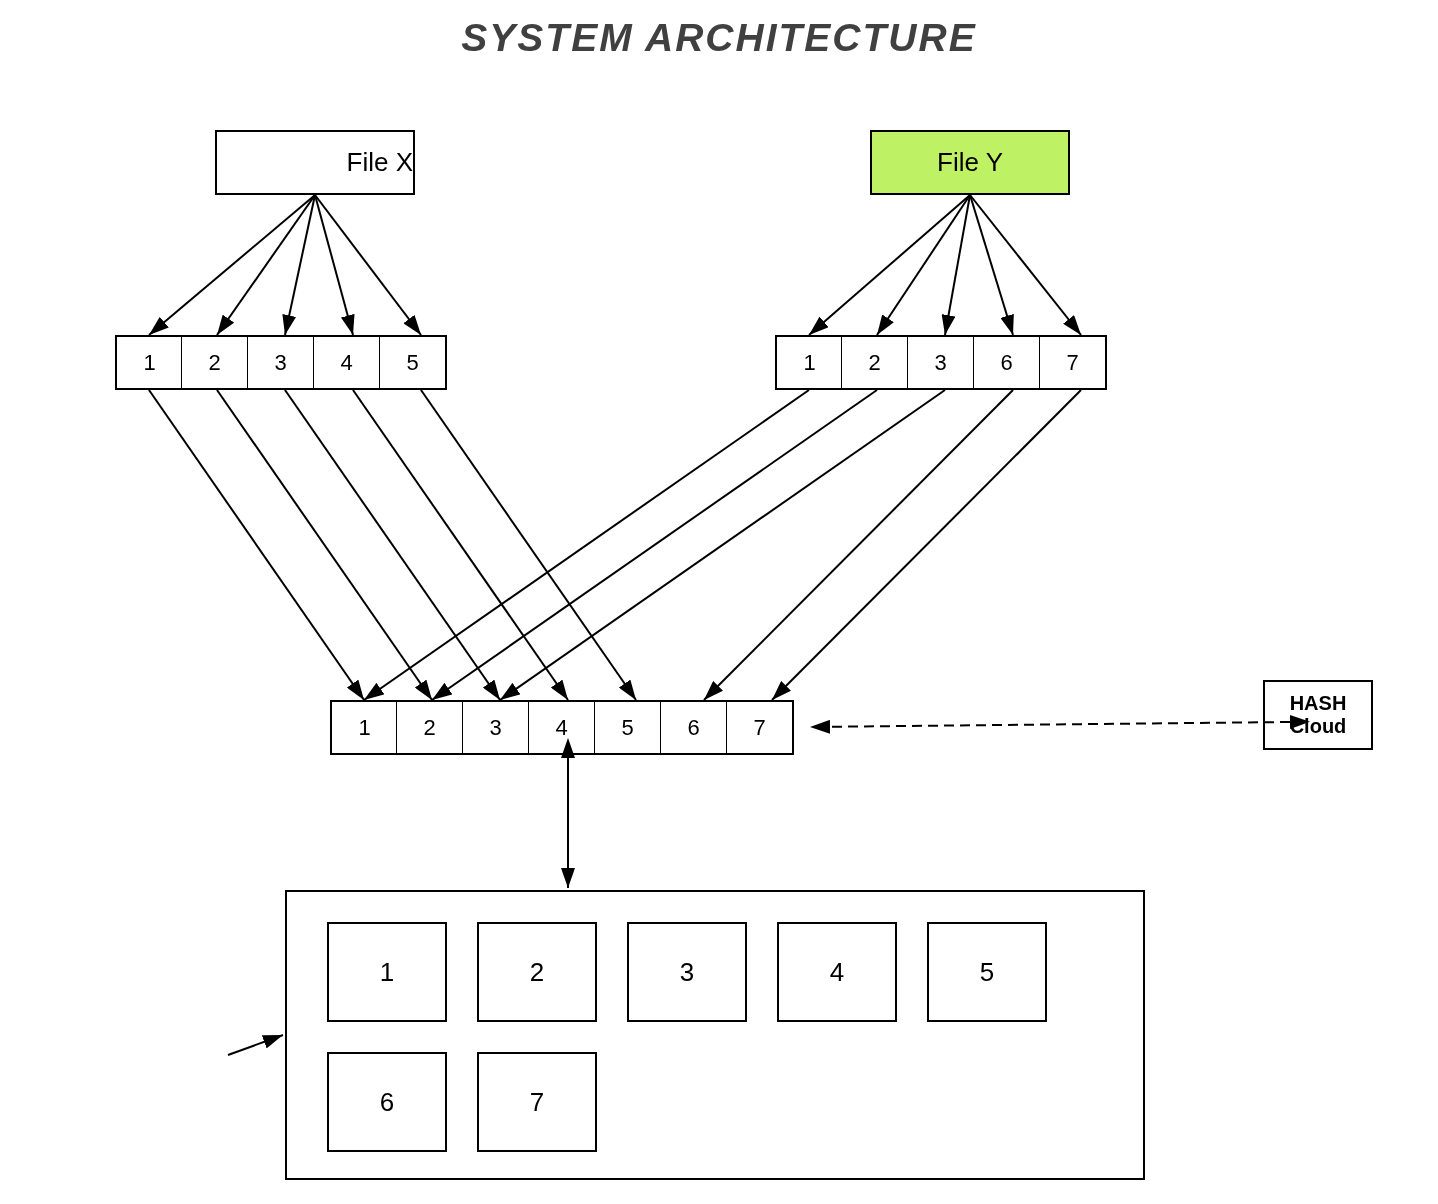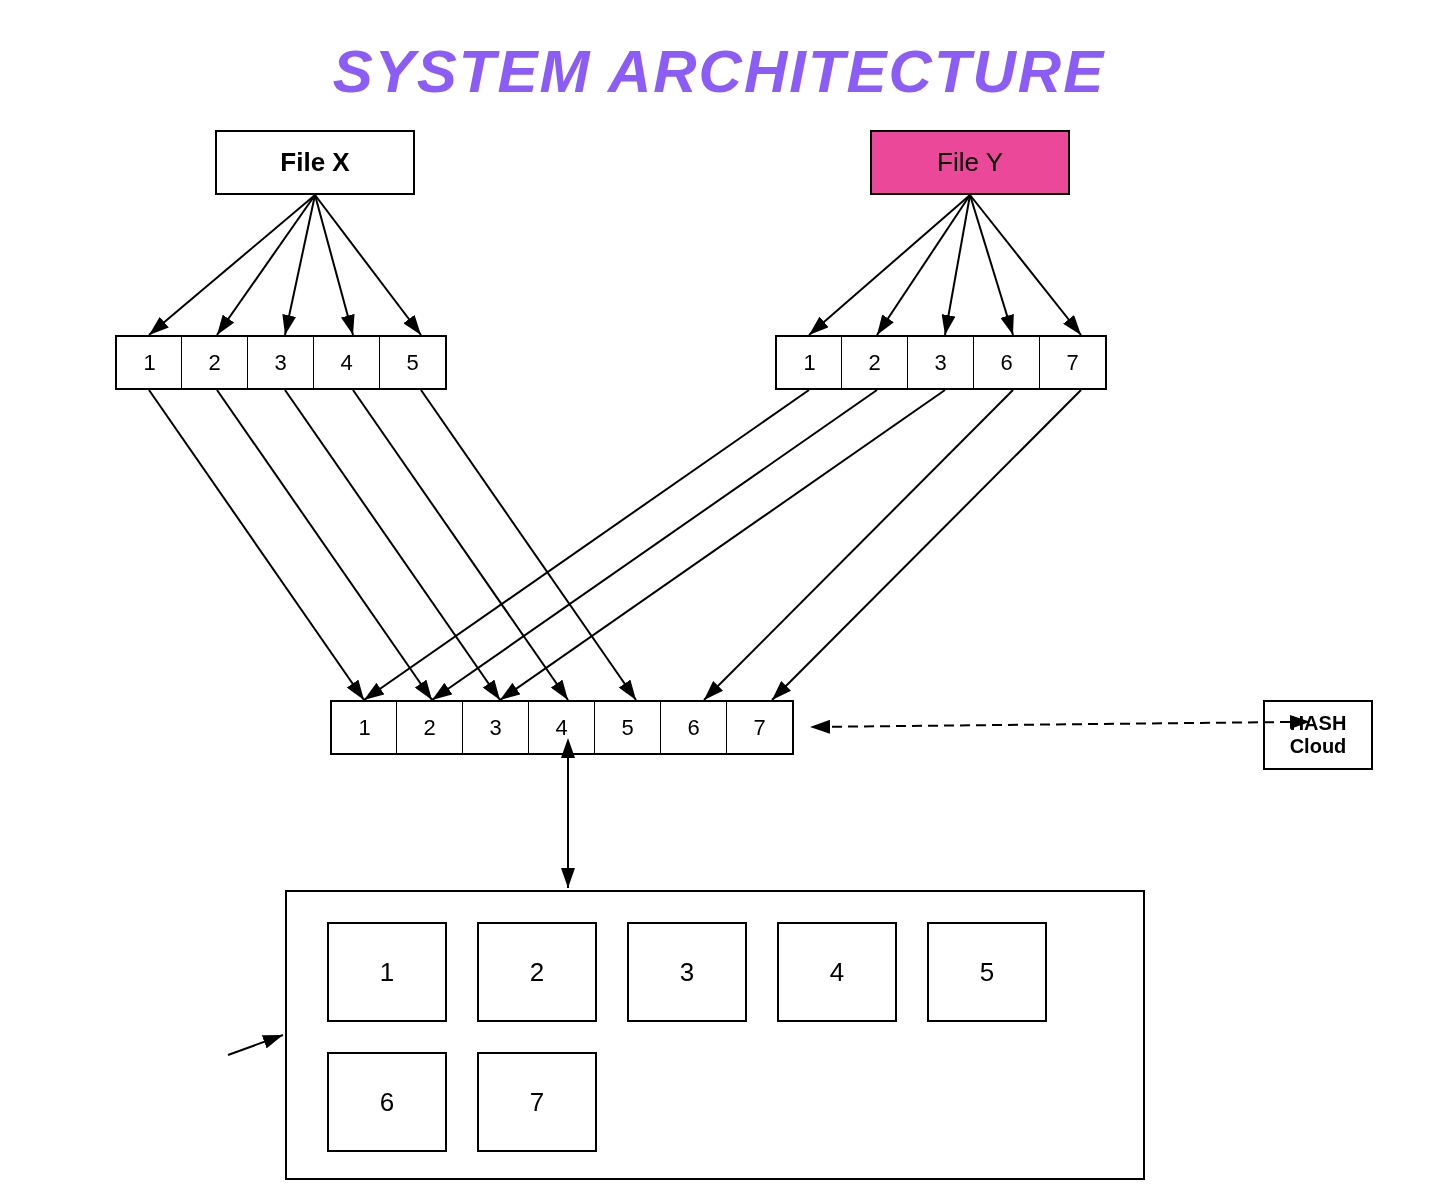--- a/index.html
+++ b/index.html
@@ -7,25 +7,25 @@
       width: 1438px;
       height: 1204px;
       background: #fff;
       font-family: Arial, sans-serif;
       position: relative;
       overflow: hidden;
     }
 
     .page-title {
       text-align: center;
-      padding-top: 37px;
-      font-size: 60px;
+      padding-top: 16px;
+      font-size: 39px;
       font-weight: bold;
       font-style: italic;
-      color: #8b5cf6;
+      color: #404040;
       letter-spacing: 2px;
     }
 
     .diagram-container {
       position: absolute;
       top: 110px;
       left: 0;
       width: 1438px;
       height: 1080px;
     }
@@ -33,39 +33,38 @@
     
     .file-x-box {
       position: absolute;
       left: 215px;
       top: 20px;
       width: 200px;
       height: 65px;
       border: 2px solid #000;
       display: flex;
       align-items: center;
-      justify-content: center;
+      justify-content: flex-end;
       font-size: 26px;
       background: #fff;
-      font-weight: bold;
     }
 
     
     .file-y-box {
       position: absolute;
       left: 870px;
       top: 20px;
       width: 200px;
       height: 65px;
       border: 2px solid #000;
       display: flex;
       align-items: center;
       justify-content: center;
       font-size: 26px;
-      background: #ec4899;
+      background: #bef264;
     }
 
     
     .chunk-row {
       position: absolute;
       display: flex;
       gap: 0;
     }
 
     .chunk-cell {
@@ -113,21 +112,20 @@
       height: 70px;
       border: 2px solid #000;
       display: flex;
       align-items: center;
       justify-content: center;
       flex-direction: column;
       font-size: 20px;
       font-weight: bold;
       background: #fff;
       text-align: center;
-      margin-top: 20px;
     }
 
     
     .cloud-storage {
       position: absolute;
       left: 28px;
       top: 824px;
       display: flex;
       align-items: center;
       gap: 30px;

